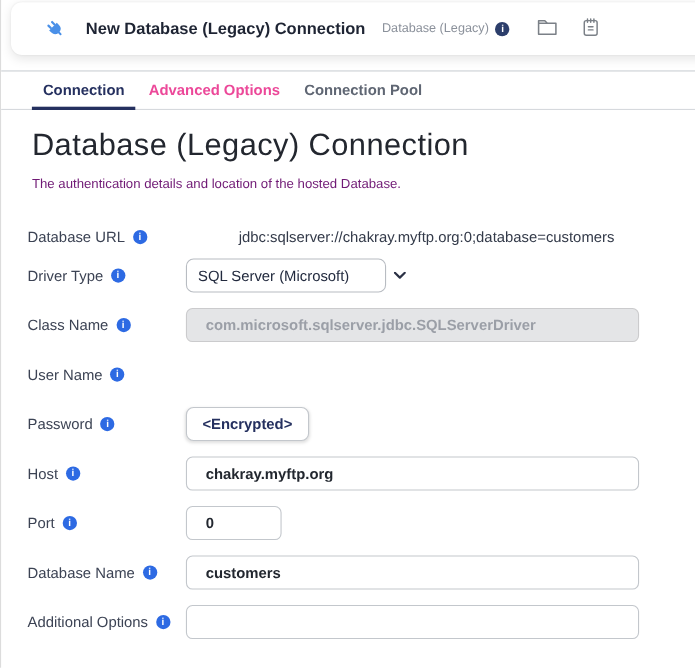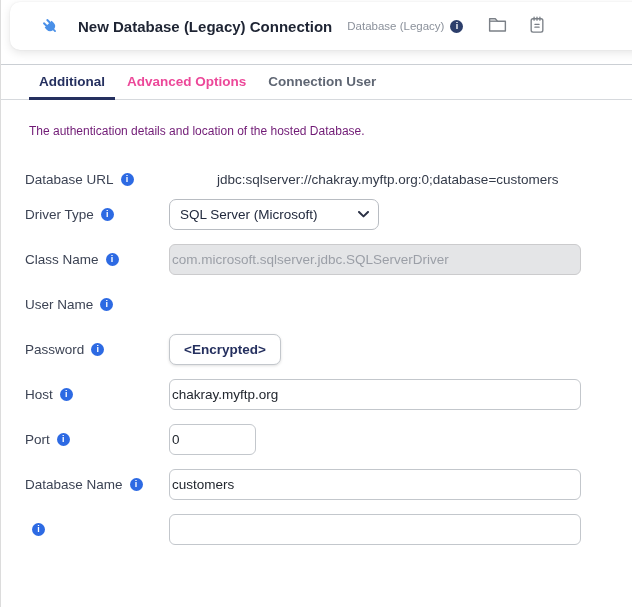--- a/index.html
+++ b/index.html
@@ -64,29 +64,29 @@
   .form { margin-top:26px; }
   .row { display:flex; align-items:center; margin-bottom:14px; min-height:31px; }
   .row-static { margin-bottom:4px;gap:48px; }
   .label-cell { flex:0 0 144px; display:flex; align-items:center; }
   .field-label { font-size:13.5px; color:#3c4354; }
   .static-value { font-size:13.5px; color:#333a49; }
 
   .text-input {
     width:412px; height:31px;
     border:1px solid #c3c7cc; border-radius:6px;
-    padding:0 2px; font-size:13.5px; color:#22272f;
-    font-family:inherit; background:#fff; outline:none;
+    padding:0 17px; font-size:13.5px; color:#22272f;
+    font-family:inherit; background:#fff; outline:none;font-weight:bold;
   }
   .text-input:disabled { background:#e4e5e7; color:#9b9fa7; border-color:#cbcbcd; }
   .text-input.small { width:87px; }
 
   .select-wrap { position:relative; width:210px; }
   .driver-select {
-    width:210px; height:31px;
+    width:182px; height:31px;
     border:1px solid #b8bcc2; border-radius:7px;
     padding:0 30px 0 10px; font-size:13.5px; color:#222a3e;
     appearance:none; -webkit-appearance:none; -moz-appearance:none;
     background:#fff; font-family:inherit; outline:none;
   }
   .chevron { position:absolute; right:10px; top:12px; pointer-events:none; display:flex; }
 
   .encrypted-button {
     height:31px; padding:0 14px;
     border:1px solid #c3c7cc; border-radius:7px;
@@ -124,26 +124,27 @@
       <svg viewBox="0 0 24 24" width="20" height="20" fill="none" stroke="#7b8087" stroke-width="1.6" stroke-linecap="round">
         <rect x="5" y="4.5" width="14" height="16" rx="2.2"></rect>
         <path d="M8.5 2.6 v3.6 M12 2.6 v3.6 M15.5 2.6 v3.6"></path>
         <path d="M9.5 11.2 h5 M9.5 14.6 h5"></path>
       </svg>
     </span>
   </button>
 </div>
 
 <div class="tab-bar">
-  <div class="tab active">Additional</div>
+  <div class="tab active">Connection</div>
   <div class="tab inactive-light">Advanced Options</div>
-  <div class="tab inactive-dark">Connection User</div>
+  <div class="tab inactive-dark">Connection Pool</div>
 </div>
 
 <div class="main">
+  <h1 class="page-heading">Database (Legacy) Connection</h1>
   <p class="page-desc">The authentication details and location of the hosted Database.</p>
 
   <div class="form">
 
     <div class="row row-static">
       <div class="label-cell">
         <span class="field-label">Database URL</span>
         <span class="info-dot info-blue">i</span>
       </div>
       <span class="static-value">jdbc:sqlserver://chakray.myftp.org:0;database=customers</span>
@@ -208,19 +209,20 @@
     <div class="row">
       <div class="label-cell">
         <span class="field-label">Database Name</span>
         <span class="info-dot info-blue">i</span>
       </div>
       <input class="text-input" value="customers" style="">
     </div>
 
     <div class="row">
       <div class="label-cell">
+        <span class="field-label">Additional Options</span>
         <span class="info-dot info-blue">i</span>
       </div>
       <input class="text-input" value="" style="">
     </div>
 
   </div>
 </div>
 
 </body></html>

